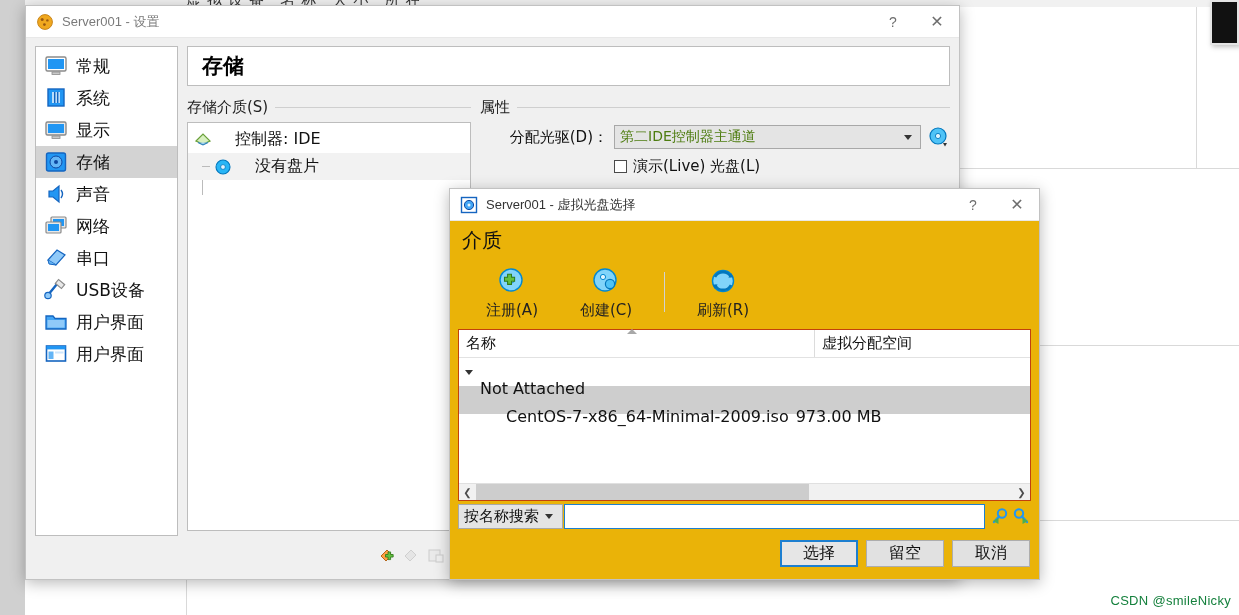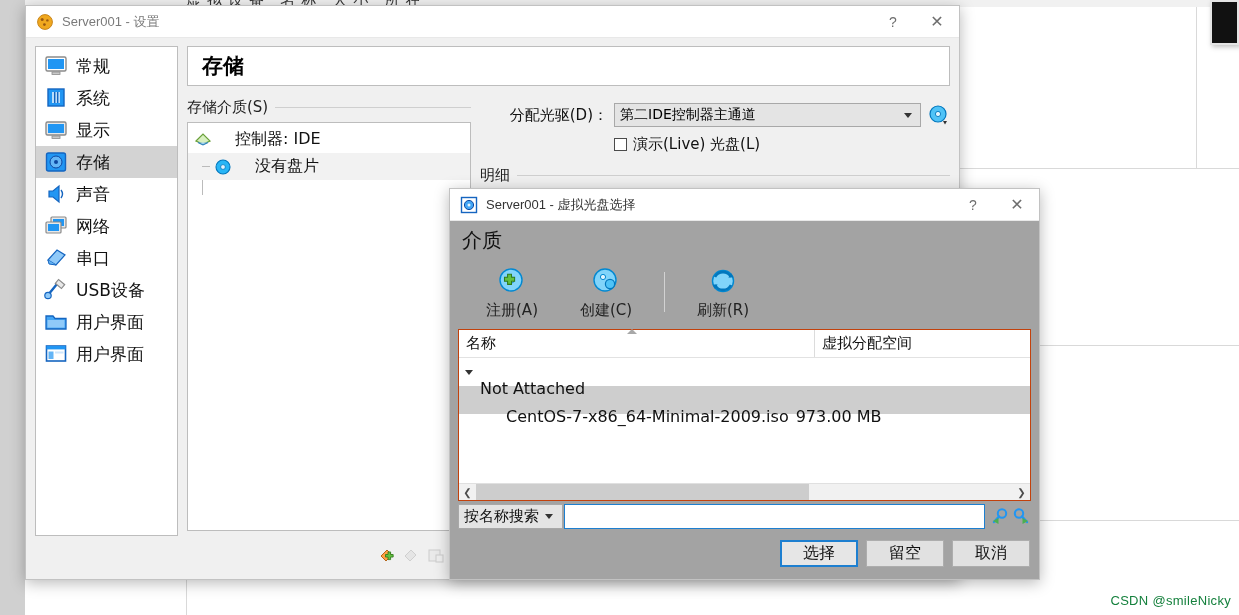--- a/index.html
+++ b/index.html
@@ -115,31 +115,31 @@
   .prop-row { display: flex; align-items: center; margin-top: 7px; }
   .prop-label {
     font-size: 15px; color: #111; white-space: nowrap; text-align: right;
     width: 128px; margin-right: 6px; font-family: "DejaVu Sans", sans-serif;
   }
   .combo {
     flex: 1 1 auto; height: 24px; background: #e4e4e4;
     border: 1px solid #a8a8a8; display: flex; align-items: center;
     padding: 0 4px 0 5px; position: relative;
   }
-  .combo-text { font-size: 14px; color: #000000; white-space: nowrap; flex: 1 1 auto; font-family: "DejaVu Sans", sans-serif; }
+  .combo-text { font-size: 14px; color: #4d7c0f; white-space: nowrap; flex: 1 1 auto; font-family: "DejaVu Sans", sans-serif; }
   .combo-arrow { width: 0; height: 0; border-left: 4px solid transparent; border-right: 4px solid transparent; border-top: 5px solid #333; margin-left: 6px; margin-right: 4px; }
   .cd-btn { width: 22px; height: 22px; margin-left: 7px; flex: 0 0 auto; }
 
   .check-row { display: flex; align-items: center; margin-top: 8px; padding-left: 134px; }
   .checkbox { width: 13px; height: 13px; border: 1px solid #4a4a4a; background: #fff; margin-right: 6px; flex: 0 0 auto; }
   .check-label { font-size: 15px; color: #111; white-space: nowrap; font-family: "DejaVu Sans", sans-serif; }
 
   
   #media-dialog { left: 449px; top: 188px; width: 591px; height: 392px; }
-  .media-body { position: absolute; left: 0; top: 32px; right: 0; bottom: 0; background: #a3a3a3; padding-left: 12px; }
+  .media-body { position: absolute; left: 0; top: 32px; right: 0; bottom: 0; background: #eab308; padding-left: 12px; }
   .media-heading { position: absolute; left: 12px; top: 6px; font-size: 20px; color: #111; font-family: "DejaVu Sans", sans-serif; }
 
   .media-toolbar {
     position: absolute; left: 6px; right: 6px; top: 38px; height: 66px;
     display: flex; align-items: center; padding-left: 18px; gap: 18px;
   }
   .tbar-item { display: flex; flex-direction: column; align-items: center; width: 76px; cursor: default; }
   .tbar-ico { width: 34px; height: 34px; margin-bottom: 2px; }
   .tbar-text { font-size: 15px; color: #222; white-space: nowrap; font-family: "DejaVu Sans", sans-serif; }
   .tbar-sep { width: 1px; height: 40px; background: #d2d2d2; margin: 0 2px; }
@@ -391,20 +391,24 @@
               <svg viewBox="0 0 18 18" width="18" height="18">
                 <rect x="1.5" y="2.5" width="15" height="13" fill="#2196f3" stroke="#1565c0" stroke-width="1.1"></rect>
                 <rect x="4" y="4.5" width="6" height="5" fill="#e3f2fd"></rect>
                 <circle cx="12.5" cy="11" r="3.6" fill="#f0a81e" stroke="#b4761a" stroke-width=".9"></circle>
               </svg>
             </span>
           </div>
         </div>
 
         <div class="col-right">
+          <div class="group-label-row">
+            <span class="group-label">属性</span>
+            <span class="group-rule"></span>
+          </div>
 
           <div class="prop-row">
             <span class="prop-label">分配光驱(D)：</span>
             <span class="combo">
               <span class="combo-text">第二IDE控制器主通道</span>
               <span class="combo-arrow"></span>
             </span>
             <span class="cd-btn">
               <svg viewBox="0 0 22 22" width="22" height="22">
                 <circle cx="10" cy="10" r="8" fill="#4fc3f7" stroke="#0277bd" stroke-width="1.2"></circle>

